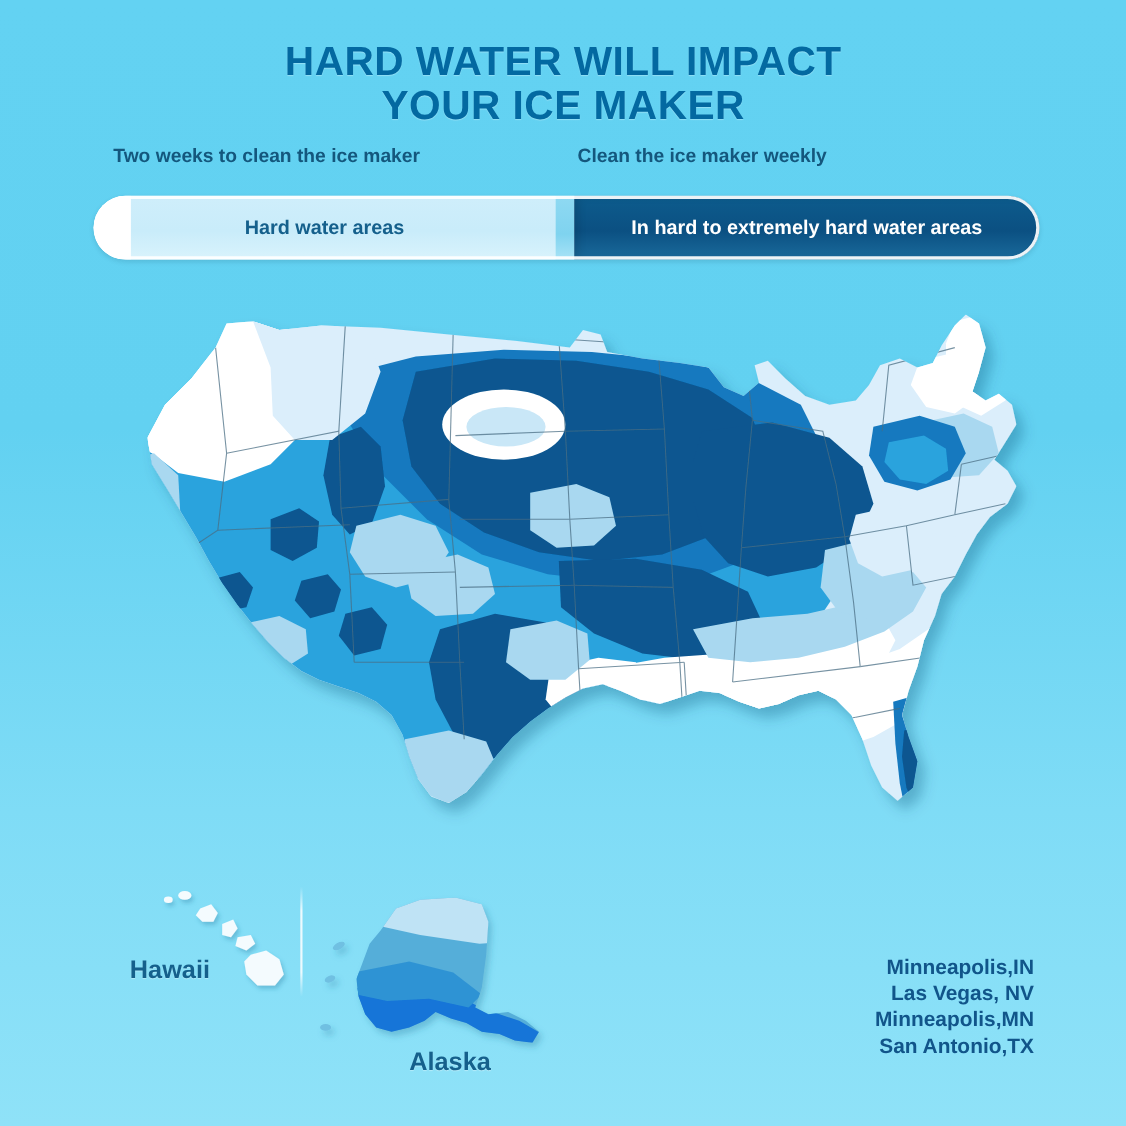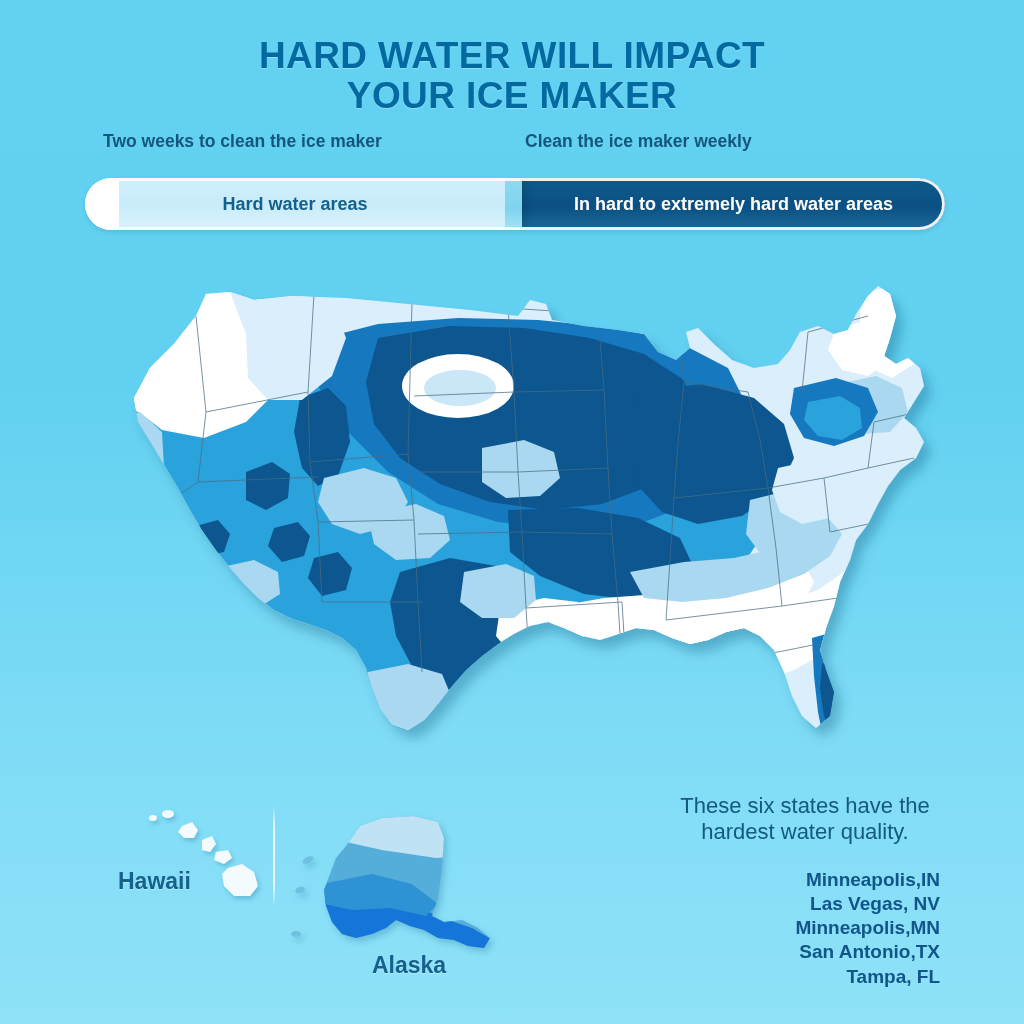--- a/index.html
+++ b/index.html
@@ -29,21 +29,21 @@
   .cap{
     position:absolute;top:0;
     color:#14577d;font-weight:bold;font-size:17.5px;
     white-space:nowrap;
   }
   .cap.left{left:18px;}
   .cap.right{left:440px;}
 
   
   .bar{
-    position:absolute;left:85px;top:178px;width:860px;height:52px;
+    position:absolute;left:85px;top:178px;width:860px;height:58px;
     border-radius:29px;
     background:#ffffff;
     box-shadow:0 2px 5px rgba(10,60,90,.16);
     overflow:hidden;
   }
   .bar .seg-light{
     position:absolute;left:30px;top:0;width:390px;height:100%;
     background:linear-gradient(180deg,#cfeefb 0%,#c9ecfa 55%,#d9f3fc 100%);
   }
   .bar .seg-mid{
@@ -362,26 +362,21 @@
         <ellipse cx="22" cy="48" rx="6" ry="3" transform="rotate(-28 22 48)"></ellipse>
         <ellipse cx="14" cy="78" rx="5" ry="3" transform="rotate(-20 14 78)"></ellipse>
         <ellipse cx="10" cy="122" rx="5" ry="3"></ellipse>
       </g>
     </svg>
   </div>
 
   <div class="inset-label lbl-hawaii">Hawaii</div>
   <div class="inset-label lbl-alaska">Alaska</div>
 
-  <div class="note">
-    <div>These six states have the</div>
-    <div>hardest water quality.</div>
-  </div>
 
   <div class="cities">
     <div>Minneapolis,IN</div>
     <div>Las Vegas, NV</div>
     <div>Minneapolis,MN</div>
     <div>San Antonio,TX</div>
-    <div>Tampa, FL</div>
   </div>
 
 </div>
 
 </body></html>

